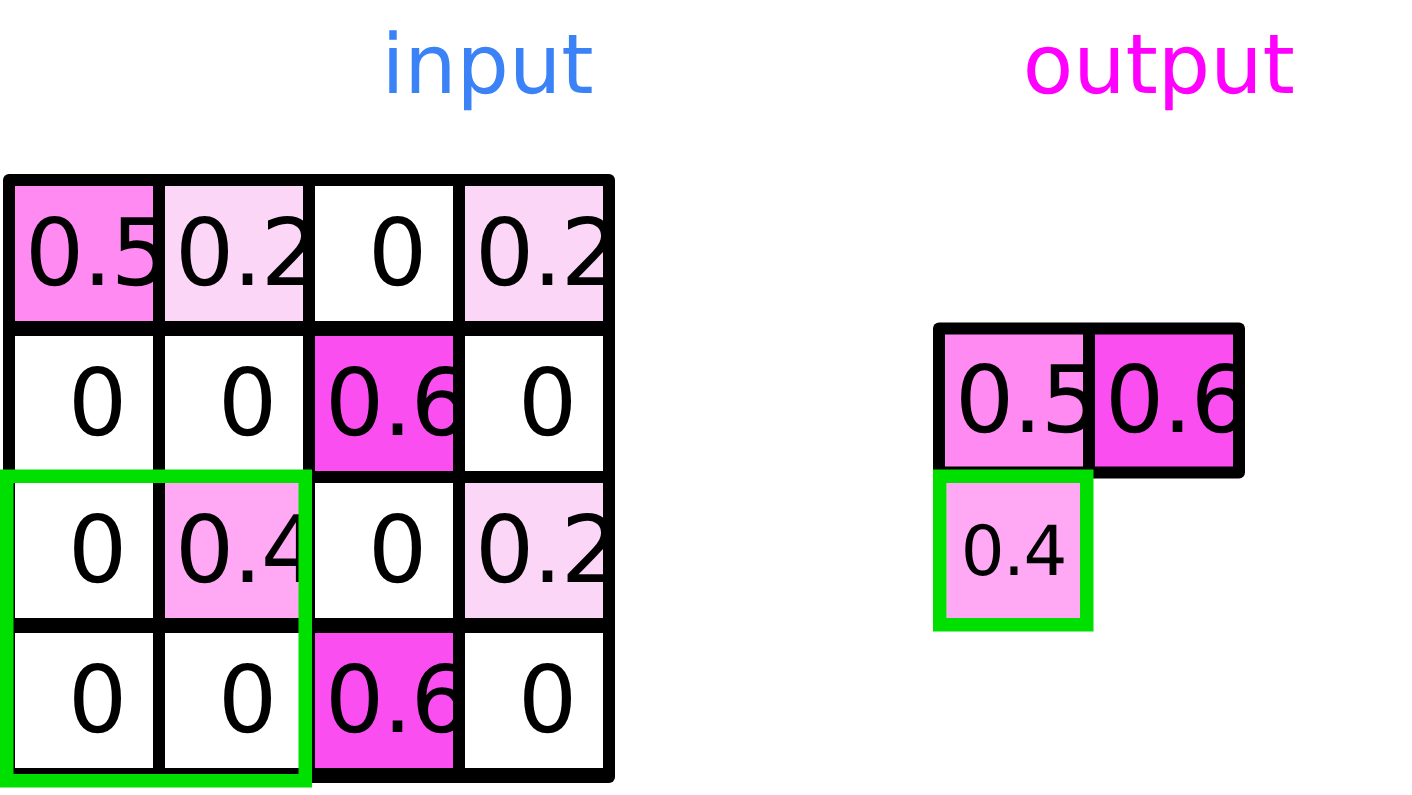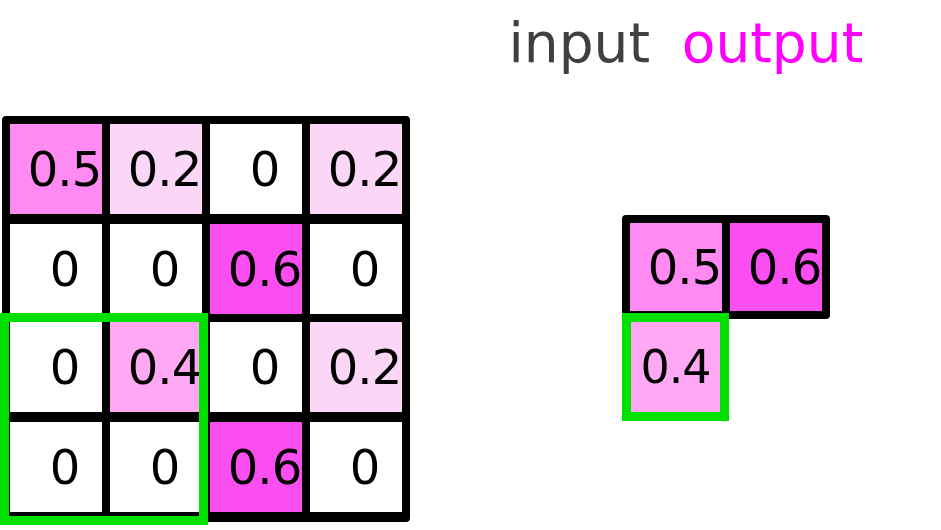--- a/index.html
+++ b/index.html
@@ -35,21 +35,21 @@
     box-sizing: border-box;
   }
 
   .cell {
     position: absolute;
     box-sizing: border-box;
     display: flex;
     align-items: center;
     justify-content: center;
     color: #000000;
-    font-size: 48px;
+    font-size: 62px;
     line-height: 1;
     letter-spacing: -1px;
     background: #ffffff;
     overflow: hidden;
     padding-left: 17px;
   }
 
   
   #input-grid {
     left: 2px;
@@ -101,21 +101,21 @@
     font-size: 46px;
     line-height: 1;
     letter-spacing: -1px;
     color: #000000;
     box-sizing: border-box;
   }
 </style>
 </head>
 <body>
 
-<div class="title" id="input-title" style="color: #404040; text-align: right;">input</div>
+<div class="title" id="input-title" style="color: #3b82f6;">input</div>
 
 <div class="title" id="output-title" style="color: rgb(255, 0, 255);">output</div>
 
 <div class="grid-frame" id="input-grid">
 
   <div class="cell" style="left: 8px; top: 8px; background-color: rgb(255, 138, 242);">0.5</div>
   <div class="cell" style="left: 108px; top: 8px; background-color: rgb(251, 214, 246);">0.2</div>
   <div class="cell" style="left: 208px; top: 8px; background-color: rgb(255, 255, 255);">0</div>
   <div class="cell" style="left: 308px; top: 8px; background-color: rgb(251, 214, 246);">0.2</div>
 

